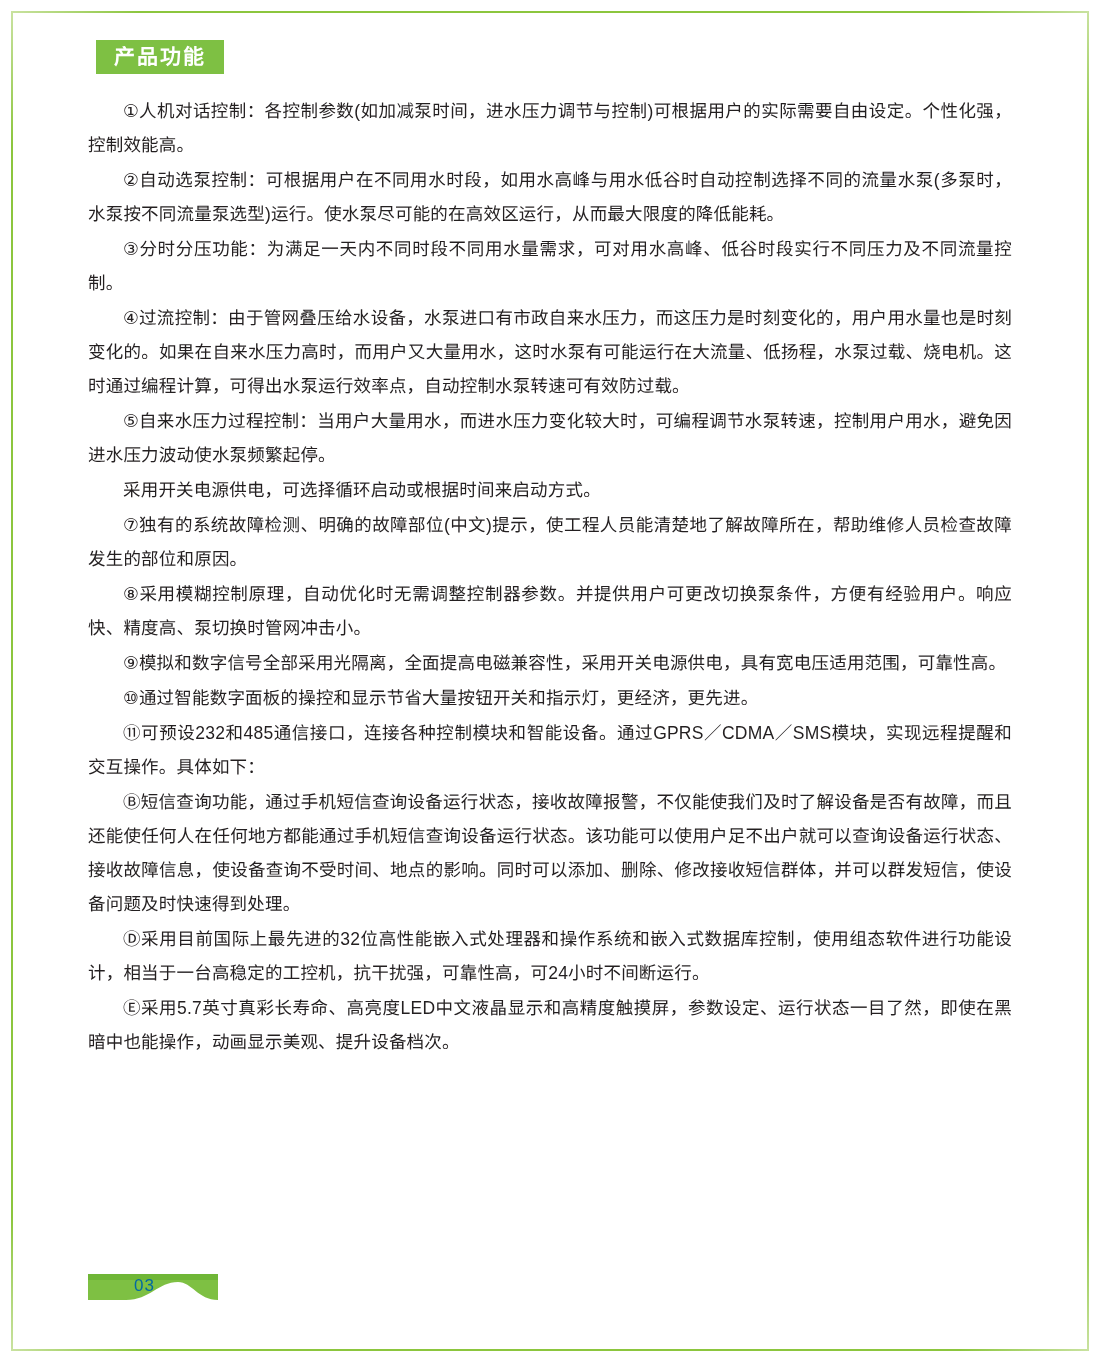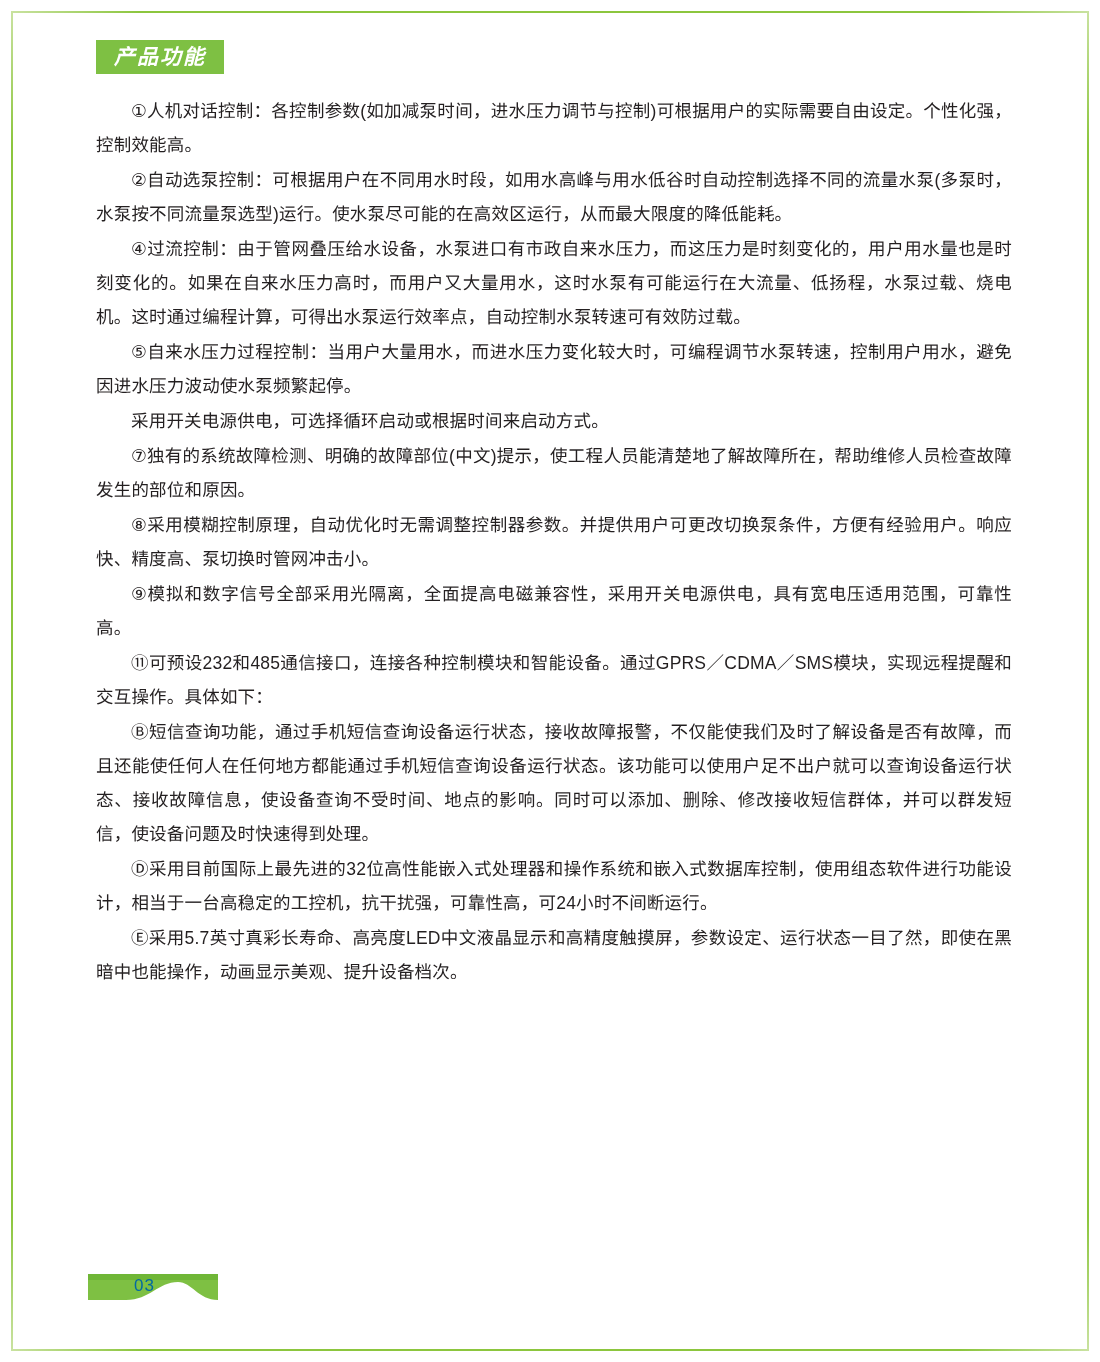--- a/index.html
+++ b/index.html
@@ -60,34 +60,33 @@
     font-size: 21px;
     font-weight: bold;
     letter-spacing: 2px;
     padding: 6px 18px 7px 18px;
     line-height: 1;
     position: relative;
     left: 8px;
   }
   .section-title-wrap {
     height: 46px;
-    font-style: italic;
   }
 
   .body-text {
     margin-top: 8px;
     font-size: 17.5px;
     line-height: 34px;
     color: #231f20;
     text-align: justify;
     letter-spacing: 0.2px;
   }
   .para {
     text-indent: 2em;
-    margin: 0 0 1px 8px;
+    margin: 0 0 1px 0;
   }
 
   
   .footer {
     position: absolute;
     left: 88px;
     bottom: 52px;
     width: 160px;
     height: 40px;
   }
@@ -119,26 +118,28 @@
 
 <div class="content">
 
   <div class="section-title-wrap">
     <span class="section-title">产品功能</span>
   </div>
 
   <div class="body-text">
     <p class="para">①人机对话控制：各控制参数(如加减泵时间，进水压力调节与控制)可根据用户的实际需要自由设定。个性化强，控制效能高。</p>
     <p class="para">②自动选泵控制：可根据用户在不同用水时段，如用水高峰与用水低谷时自动控制选择不同的流量水泵(多泵时，水泵按不同流量泵选型)运行。使水泵尽可能的在高效区运行，从而最大限度的降低能耗。</p>
+    <p class="para">③分时分压功能：为满足一天内不同时段不同用水量需求，可对用水高峰、低谷时段实行不同压力及不同流量控制。</p>
     <p class="para">④过流控制：由于管网叠压给水设备，水泵进口有市政自来水压力，而这压力是时刻变化的，用户用水量也是时刻变化的。如果在自来水压力高时，而用户又大量用水，这时水泵有可能运行在大流量、低扬程，水泵过载、烧电机。这时通过编程计算，可得出水泵运行效率点，自动控制水泵转速可有效防过载。</p>
     <p class="para">⑤自来水压力过程控制：当用户大量用水，而进水压力变化较大时，可编程调节水泵转速，控制用户用水，避免因进水压力波动使水泵频繁起停。</p>
     <p class="para">采用开关电源供电，可选择循环启动或根据时间来启动方式。</p>
     <p class="para">⑦独有的系统故障检测、明确的故障部位(中文)提示，使工程人员能清楚地了解故障所在，帮助维修人员检查故障发生的部位和原因。</p>
     <p class="para">⑧采用模糊控制原理，自动优化时无需调整控制器参数。并提供用户可更改切换泵条件，方便有经验用户。响应快、精度高、泵切换时管网冲击小。</p>
     <p class="para">⑨模拟和数字信号全部采用光隔离，全面提高电磁兼容性，采用开关电源供电，具有宽电压适用范围，可靠性高。</p>
+    <p class="para">⑩通过智能数字面板的操控和显示节省大量按钮开关和指示灯，更经济，更先进。</p>
     <p class="para">⑪可预设232和485通信接口，连接各种控制模块和智能设备。通过GPRS／CDMA／SMS模块，实现远程提醒和交互操作。具体如下：</p>
     <p class="para">Ⓑ短信查询功能，通过手机短信查询设备运行状态，接收故障报警，不仅能使我们及时了解设备是否有故障，而且还能使任何人在任何地方都能通过手机短信查询设备运行状态。该功能可以使用户足不出户就可以查询设备运行状态、接收故障信息，使设备查询不受时间、地点的影响。同时可以添加、删除、修改接收短信群体，并可以群发短信，使设备问题及时快速得到处理。</p>
     <p class="para">Ⓓ采用目前国际上最先进的32位高性能嵌入式处理器和操作系统和嵌入式数据库控制，使用组态软件进行功能设计，相当于一台高稳定的工控机，抗干扰强，可靠性高，可24小时不间断运行。</p>
     <p class="para">Ⓔ采用5.7英寸真彩长寿命、高亮度LED中文液晶显示和高精度触摸屏，参数设定、运行状态一目了然，即使在黑暗中也能操作，动画显示美观、提升设备档次。</p>
   </div>
 </div>
 
 <div class="footer">
   <svg class="footer-shape" viewBox="0 0 130 34">
     <path d="M0,4 L130,4 L130,30 C110,30 104,12 90,12 C70,12 62,30 38,30 L0,30 Z" fill="#7ec043"></path>

